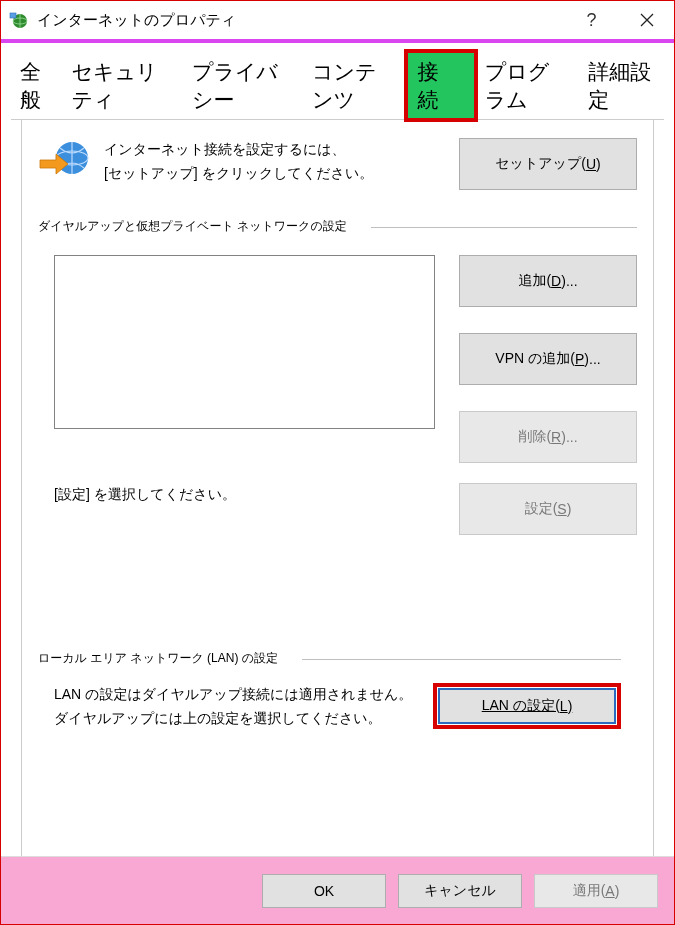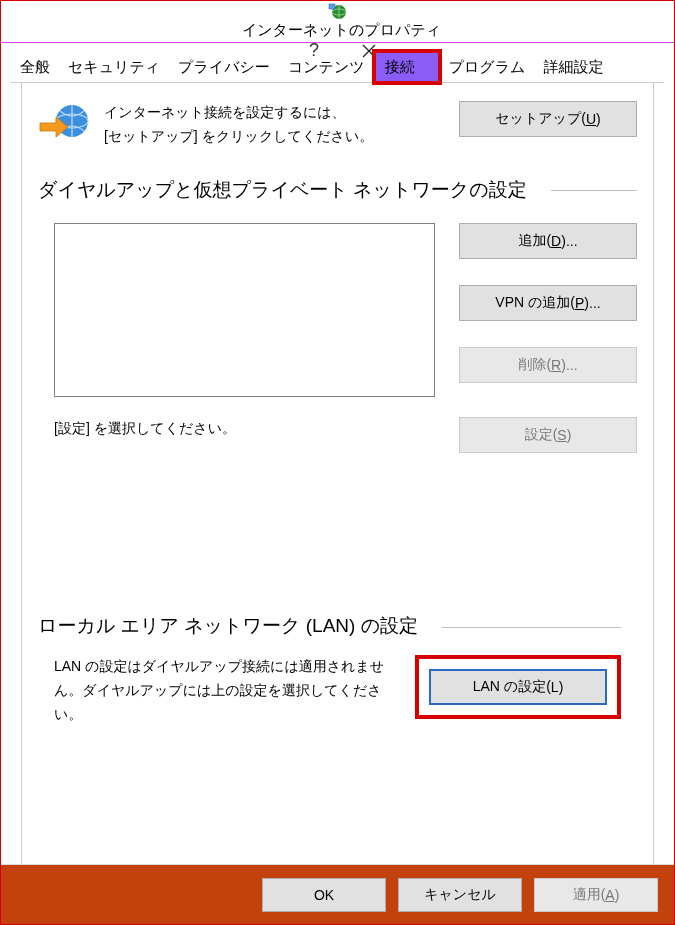--- a/index.html
+++ b/index.html
@@ -14,22 +14,21 @@
     border: 1px solid #d70000;
     position: relative;
   }
   
   .titlebar {
     height: 42px;
     display: flex;
     align-items: center;
     padding-left: 8px;
     background: #fff;
-    border-bottom: 1px solid #d946ef;
-    flex-direction: column;
+    border-bottom: 4px solid #d946ef;
   }
   .titlebar .app-icon {
     width: 20px; height: 20px;
     margin-right: 8px;
     display: flex; align-items: center; justify-content: center;
   }
   .titlebar .title { flex: 1; font-size: 15px; }
   .titlebar .controls { display: flex; height: 100%; }
   .titlebar .ctl {
     width: 55px;
@@ -40,29 +39,29 @@
   .titlebar .ctl.close svg { width: 14px; height: 14px; }
 
   
   .tabs-wrap { padding: 8px 10px 0 10px; }
   .tabs {
     display: flex;
     border-bottom: 1px solid #ccc;
   }
   .tab {
     padding: 6px 8px 6px 8px;
-    font-size: 15px;
+    font-size: 21px;
     position: relative;
     border: 1px solid transparent;
     border-bottom: none;
     margin-bottom: -1px;
   }
   .tab.active {
     border-color: #ccc;
-    background: #8b5cf6;
+    background: #22c55e;
   }
   .tab.highlight {
     outline: 4px solid #d70000;
     outline-offset: -2px;
     padding-left: 10px; padding-right: 24px;
   }
 
   
   .panel {
     border: 1px solid #ccc;
@@ -76,39 +75,39 @@
   
   .intro-row {
     display: flex;
     align-items: flex-start;
     gap: 14px;
   }
   .intro-icon { width: 52px; height: 44px; flex-shrink: 0; }
   .intro-text { flex: 1; line-height: 1.7; }
   .btn {
     width: 178px;
-    height: 36px;
+    height: 52px;
     background: #e1e1e1;
     border: 1px solid #adadad;
     font-size: 14px;
     display: flex;
     align-items: center;
     justify-content: center;
     flex-shrink: 0;
   }
   .btn.disabled { color: #787878; background: #e8e8e8; border-color: #c9c9c9; }
   .btn .u { text-decoration: underline; }
 
   
   .group { margin-top: 28px; }
   .group-head {
     display: flex;
     align-items: center;
     gap: 24px;
-    font-size: 19px;
+    font-size: 12px;
   }
   .group-head .line {
     flex: 1;
     border-top: 1px solid #bfbfbf;
     height: 0;
     margin-top: 2px;
   }
 
   .dial-row { display: flex; gap: 24px; align-items: flex-start; margin-top: 20px; padding-left: 16px; }
   .listbox {
@@ -121,38 +120,39 @@
 
   .proxy-row { display: flex; gap: 24px; padding-left: 16px; margin-top: 20px; }
   .proxy-row .ptext { flex: 1; line-height: 1.7; }
 
   
   .lan-group { position: absolute; left: 16px; right: 32px; top: 530px; }
   .lan-row { display: flex; gap: 18px; padding-left: 16px; margin-top: 16px; align-items: flex-start; }
   .lan-row .ltext { flex: 1; line-height: 1.7; }
   .lan-btn-wrap {
     border: 4px solid #d70000;
-    padding: 10px;
+    padding: 1px;
     flex-shrink: 0;
+    text-decoration: underline;
   }
   .lan-btn {
     width: 178px; height: 36px;
     border: 2px solid #2a6bbf;
     background: #e1e1e1;
     display: flex; align-items: center; justify-content: center;
     font-size: 14px;
   }
 
   
   .bottom-bar {
     position: absolute;
     left: 0; right: 0; bottom: 0;
-    height: 60px;
+    height: 68px;
     border-top: 1px solid #dcdcdc;
-    background: #c2410c;
+    background: #f9a8d4;
     display: flex;
     justify-content: flex-end;
     align-items: center;
     gap: 12px;
     padding-right: 16px;
   }
   .bottom-bar .btn { width: 124px; height: 34px; }
 
 </style>
 </head>

